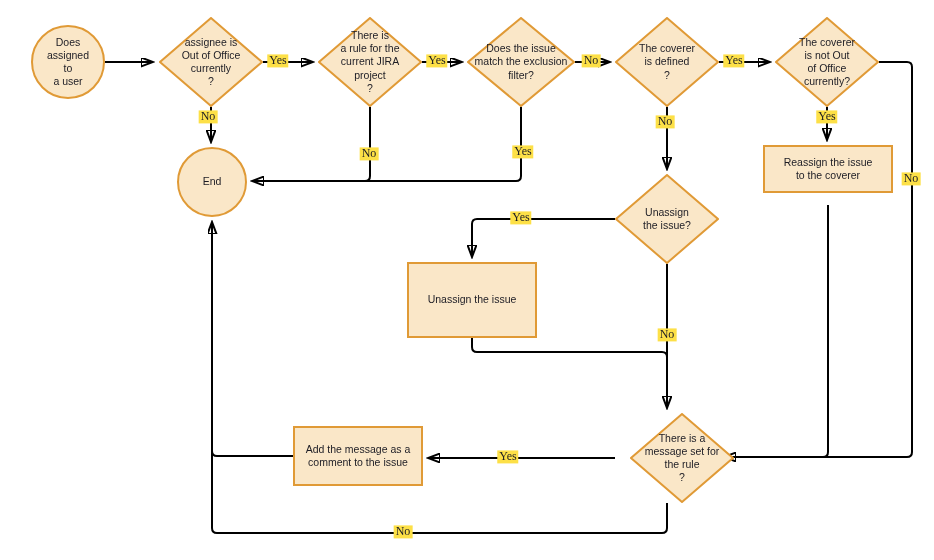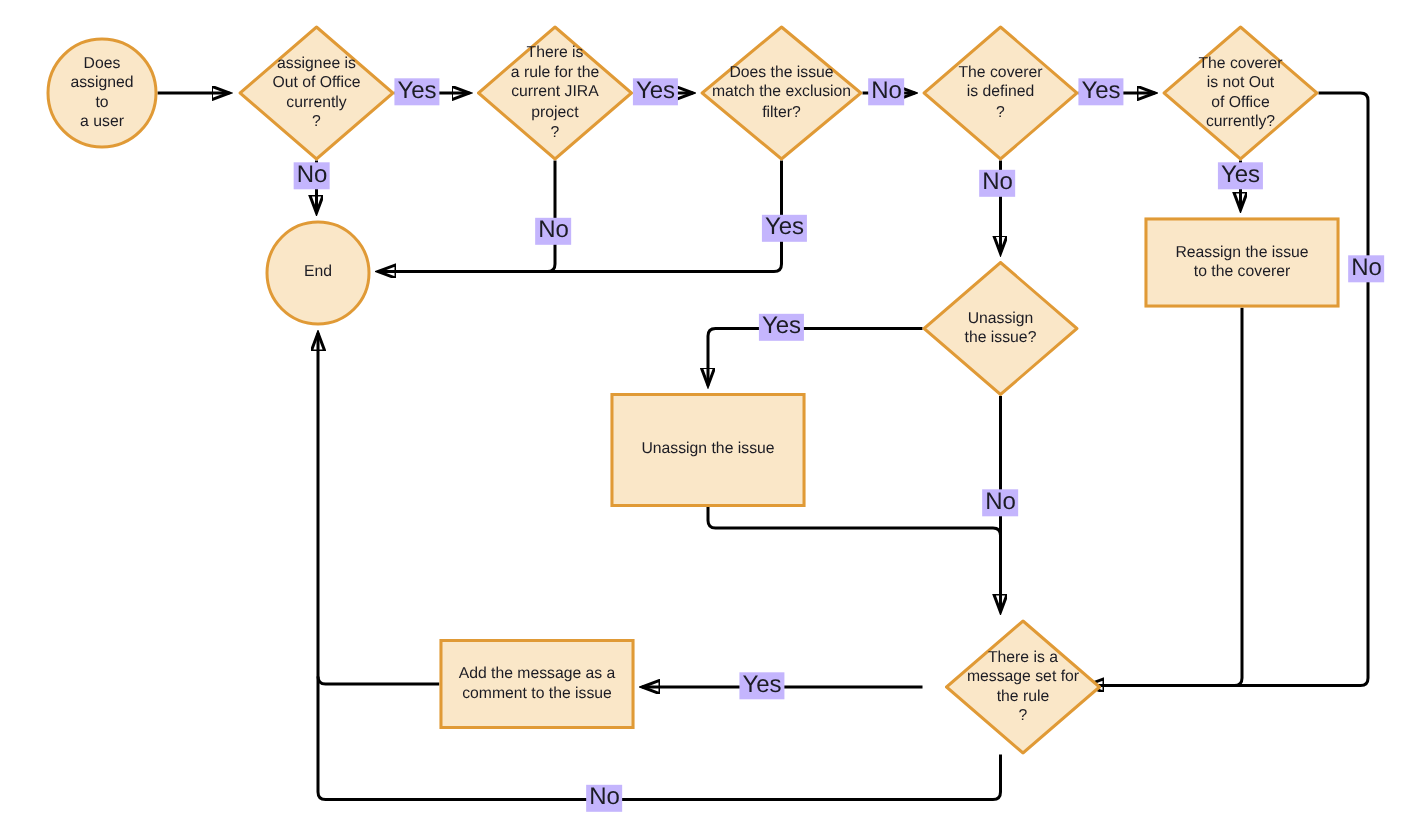--- a/index.html
+++ b/index.html
@@ -43,26 +43,27 @@
   }
   .shape-diamond .label { position: relative; z-index: 1; padding: 0 4px; }
   .shape-diamond polygon {
     fill: var(--node-fill, #FAE7C8);
     stroke: var(--node-stroke, #E09A36);
     stroke-width: 2;
   }
   .edge-label {
     position: absolute;
     transform: translate(-50%, -50%);
-    background: #c4b5fd;
+    background: #fde047;
     padding: 0 2px;
-    font-size: 16px;
+    font-size: 12px;
     color: var(--text-color, #1c1c24);
     z-index: 2;
     line-height: 1.1;
+    font-family: Liberation Serif, serif;
   }
 </style>
 </head>
 <body>
 
 <div id="canvas">
 
   <svg id="wires" viewBox="0 0 934 560">
     <defs>
       <marker id="arrow" markerUnits="userSpaceOnUse" markerWidth="14" markerHeight="10" refX="12" refY="4.5" orient="auto">
@@ -142,21 +143,21 @@
     <span class="label">The coverer
 is not Out
 of Office
 currently?</span>
   </div>
 
   <div class="node shape-circle" style="left:177px; top:147px; width:70px; height:70px;">
     <span class="label">End</span>
   </div>
 
-  <div class="node shape-rect" style="left:763px; top:145px; width:130px; height:60px;">
+  <div class="node shape-rect" style="left:763px; top:145px; width:130px; height:48px;">
     <span class="label">Reassign the issue
 to the coverer</span>
   </div>
 
   <div class="node shape-diamond" style="left:615px; top:174px; width:104px; height:90px;">
     <svg viewBox="0 0 104 90" preserveAspectRatio="none">
         <polygon points="52,1 103,45 52,89 1,45"></polygon>
       </svg>
     <span class="label">Unassign
 the issue?</span>

